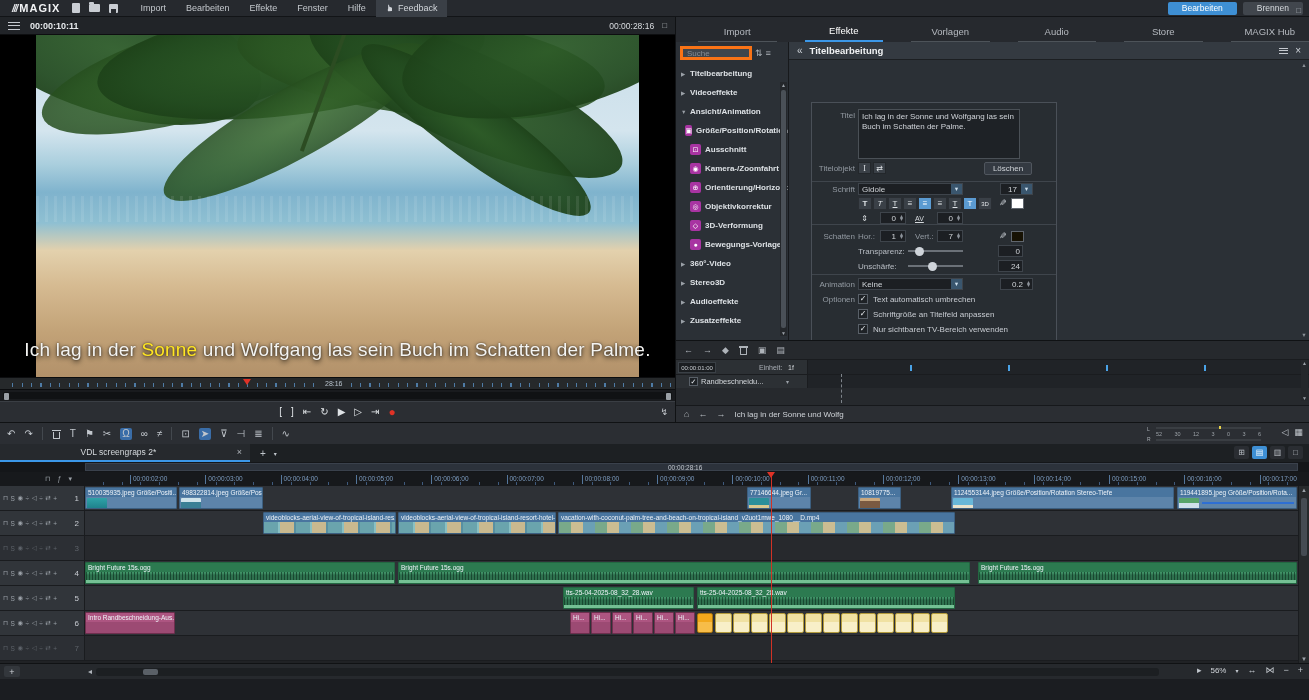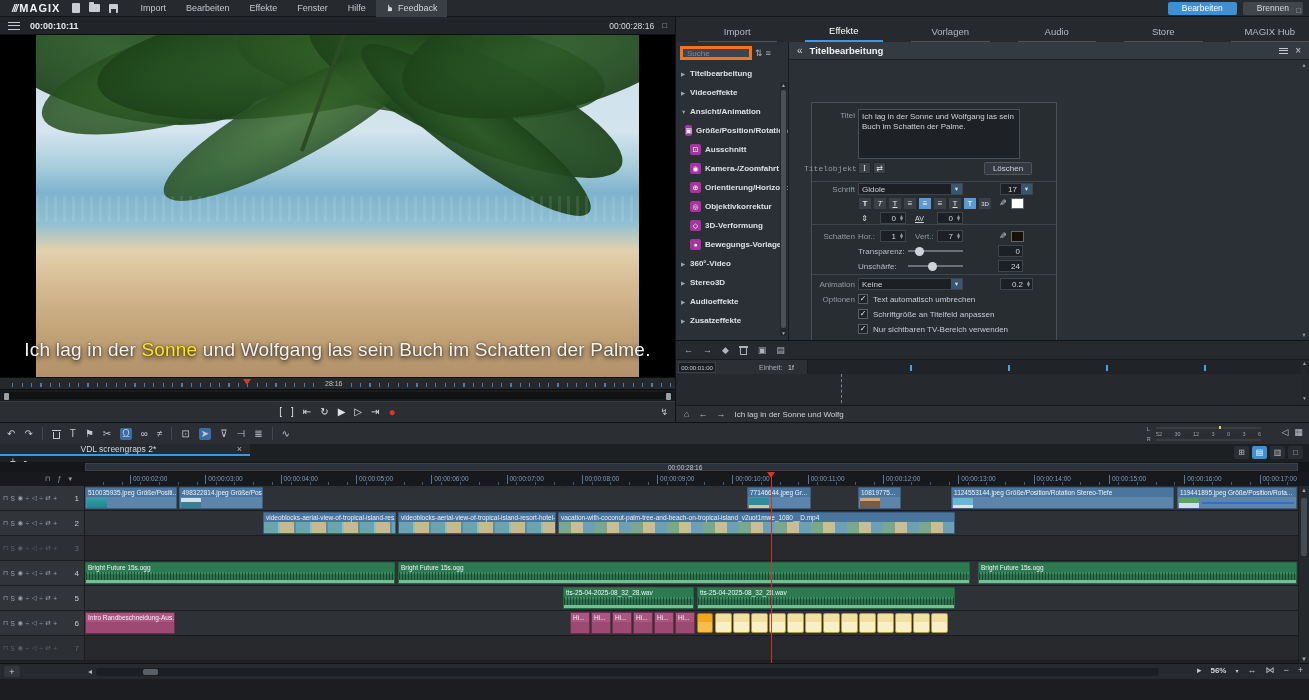--- a/index.html
+++ b/index.html
@@ -156,21 +156,21 @@
   .meter{position:absolute;right:44px;top:3px;width:118px;height:16px;}
   .meter .lr{position:absolute;left:0;font-size:5px;color:#a9aeb5;}
   .meter .bar{position:absolute;left:9px;right:4px;height:2px;background:#3a3e43;}
   .mscale{position:absolute;left:9px;right:4px;top:5px;display:flex;justify-content:space-between;}
   .mnum{font-size:5.5px;color:#9aa0a6;}
   .mtick{position:absolute;top:0;left:72px;width:2px;height:3px;background:#e8d24a;}
   .meter-ics{position:absolute;right:6px;top:5px;display:flex;gap:6px;}
   .meter-ics .tic{font-size:9px;}
 
   
-  .tabrow{height:18px;background:#1d2023;display:flex;align-items:stretch;position:relative;flex-direction:column;}
+  .tabrow{height:18px;background:#1d2023;display:flex;align-items:stretch;position:relative;}
   .ptab{width:250px;background:#26292d;display:flex;align-items:center;position:relative;border-bottom:2px solid #3b97e8;}
   .ptab .lb{flex:1;text-align:center;font-size:8.5px;color:#d4d8dc;}
   .ptab .x{color:#aeb3b9;font-size:9px;padding-right:8px;}
   .tab-add{display:flex;align-items:center;gap:8px;padding-left:10px;color:#c2c7cd;font-size:10px;}
   .tab-add .d{font-size:6px;}
   .view-modes{position:absolute;right:6px;top:2px;display:flex;gap:3px;}
   .view-modes .tic{width:15px;height:13px;background:#2a2d32;color:#b6bbc1;font-size:8px;border-radius:2px;}
   .view-modes .tic.on{background:#3e8fd4;color:#fff;}
 
   
@@ -227,21 +227,21 @@
   .tl-sb .th{position:absolute;left:2px;right:2px;top:12px;height:58px;background:#454b52;border-radius:2px;}
 
   
   .bottombar{height:16px;background:#26292d;border-top:1px solid #101214;position:relative;}
   .bb-add{position:absolute;left:4px;top:2px;width:16px;height:11px;background:#33373c;color:#cfd3d8;font-size:9px;display:flex;align-items:center;justify-content:center;border-radius:2px;}
   .bb-arr{position:absolute;top:3px;color:#aeb3b9;font-size:8px;}
   .bb-track{position:absolute;left:96px;right:150px;top:4px;height:8px;background:#1c1f22;border-radius:3px;}
   .bb-thumb{position:absolute;left:47px;top:1px;width:15px;height:6px;background:#5a6067;border-radius:2px;}
   .bb-zoom{position:absolute;right:6px;top:2px;display:flex;align-items:center;gap:9px;color:#c2c7cd;}
   .bb-zoom .tic{font-size:9px;color:#c2c7cd;}
-  .bb-zlv{font-size:8px;color:#cfd3d8;font-weight:bold;}
+  .bb-zlv{font-size:8px;color:#cfd3d8;}
   .statusbar{height:21px;background:#2b2e33;border-top:1px solid #3f444a;display:flex;align-items:center;padding-left:8px;gap:6px;}
   .cpu-grid{width:7px;height:7px;position:relative;display:inline-block;}
   .cpu-grid::before{content:'';position:absolute;left:0;top:0;width:3px;height:3px;background:#7a8f7a;box-shadow:4px 0 #7a8f7a,0 4px #7a8f7a,4px 4px #7a8f7a;}
   .cpu-lb{font-size:8px;color:#b8bdc3;}
 </style>
 </head>
 <body>
 
 <div id="app">
 
@@ -417,21 +417,21 @@
             <span class="burger sm"></span>
             <span class="te-x">×</span>
           </div>
           <div class="te-sb">
             <span class="a" style="top:0;">▲</span>
             <span class="a" style="bottom:0;">▼</span>
           </div>
           <div class="te-box">
             <span class="te-lab" style="left:0;top:8px;">Titel</span>
             <div class="te-area">Ich lag in der Sonne und Wolfgang las sein Buch im Schatten der Palme.</div>
-            <span class="te-lab" style="left:-8px;top:61px;width:51px;font-family:Liberation Mono, monospace;">Titelobjekt</span>
+            <span class="te-lab" style="left:-8px;top:61px;width:51px;">Titelobjekt</span>
             <span class="mini-btn" style="left:46px;top:59px;font-family:'Liberation Serif',serif;">I</span>
             <span class="mini-btn" style="left:61px;top:59px;">⇄</span>
             <span class="te-del" style="top:59px;">Löschen</span>
 
             <div class="te-div" style="top:78px;"></div>
             <span class="te-lab" style="left:0;top:82px;">Schrift</span>
             <div class="dd" style="left:46px;top:80px;width:105px;">
               <span class="v">Gidole</span>
               <span class="a">▼</span>
             </div>
@@ -551,20 +551,29 @@
             <span class="kf-unitv">1f</span>
           </div>
           <div class="kf-lane-bg">
               <span class="kf-bluetick" style="left: 102px;"></span>
               <span class="kf-bluetick" style="left: 200px;"></span>
               <span class="kf-bluetick" style="left: 298px;"></span>
               <span class="kf-bluetick" style="left: 396px;"></span>
             </div>
         </div>
         <div>
+            <div class="kfrow">
+              <div class="kflab">
+                <span class="kfexp-sp"></span>
+                <span class="cb sm">✓</span>
+                <span class="kftxt">Randbeschneidu...</span>
+                <span class="kfdd">▾</span>
+              </div>
+              <div class="kflane"></div>
+            </div>
           </div>
         <div class="kf-dash"></div>
         <div class="kf-sb">
           <span class="a" style="top:0;">▲</span>
           <span class="a" style="bottom:0;">▼</span>
         </div>
         <div class="kf-obj">
           <span style="display:flex;gap:9px;">
               <span class="tic">⌂</span>
               <span class="tic">←</span>

